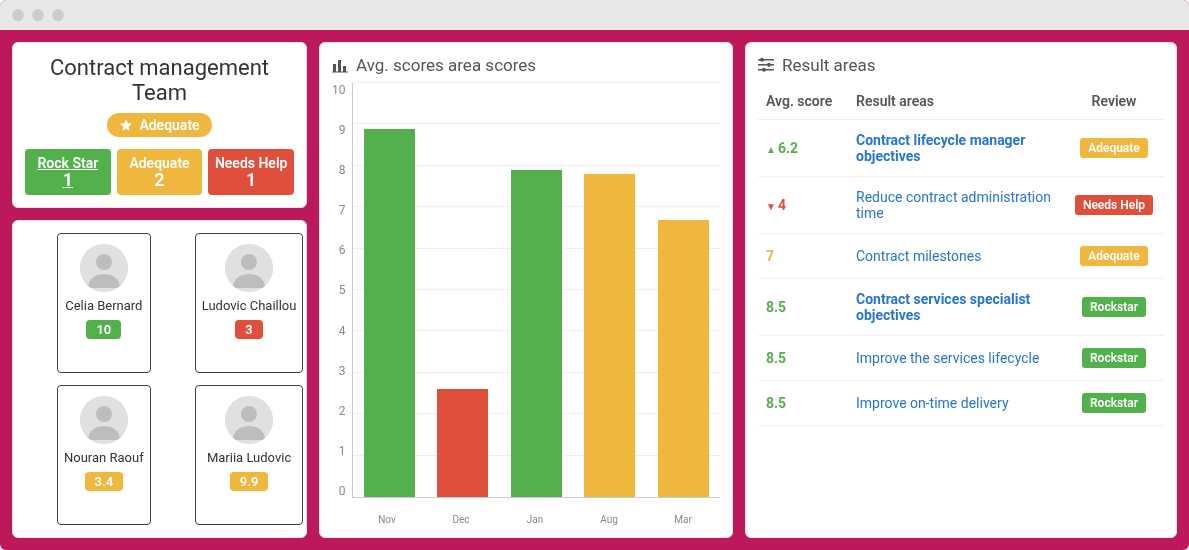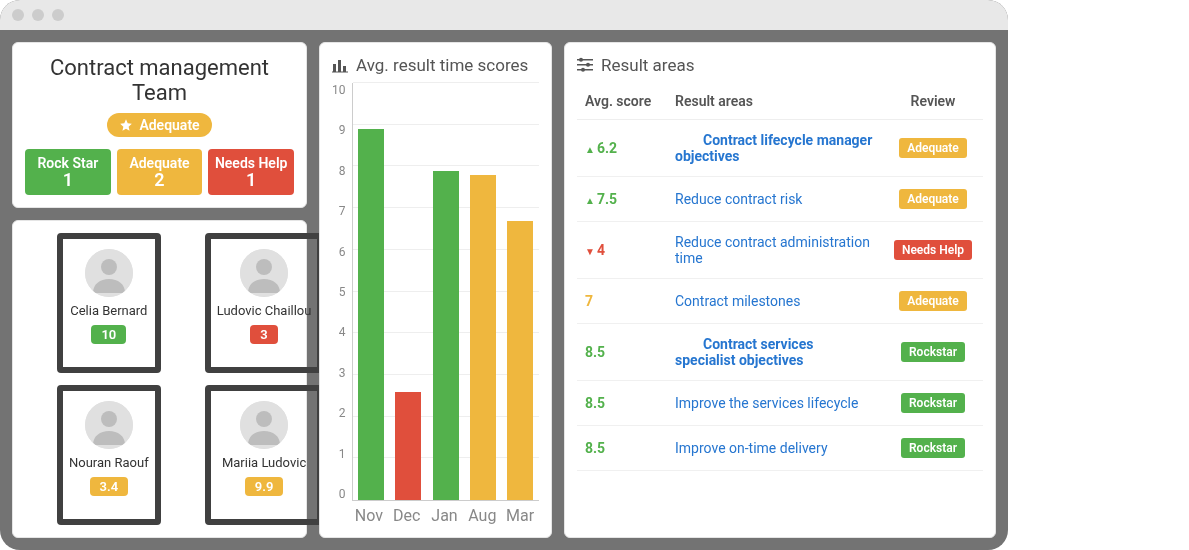--- a/index.html
+++ b/index.html
@@ -1,62 +1,62 @@
 <!DOCTYPE html>
 <html><head>
 <meta charset="utf-8">
 <style>
   * { box-sizing: border-box; margin: 0; padding: 0; }
   body { font-family: -apple-system, BlinkMacSystemFont, "Segoe UI", Roboto, Helvetica, Arial, sans-serif; background: #fff; color: #333; }
-  .window { width: 1008px; height: 550px; background: #737373; border-radius: 20px; overflow: hidden; }
+  .window { width: 1189px; height: 550px; background: #be185d; border-radius: 6px; overflow: hidden; }
   .titlebar { height: 30px; background: #e8e8e8; display: flex; align-items: center; padding: 0 12px; gap: 8px; }
   .tb-dot { width: 12px; height: 12px; border-radius: 50%; background: #ccc; }
   .content { display: flex; gap: 12px; padding: 12px; height: calc(100% - 30px); }
   .col-left { width: 295px; display: flex; flex-direction: column; gap: 12px; }
   .col-mid  { flex: 1; }
   .col-right{ width: 432px; }
   .card { background: #fff; border: 1px solid #e5e5e5; border-radius: 6px; padding: 12px; }
   .card.full { height: 100%; display: flex; flex-direction: column; }
   .team-title { font-size: 22px; font-weight: 400; text-align: center; margin-bottom: 8px; color:#333; }
   .center { text-align: center; }
   .pill { display: inline-flex; align-items: center; gap: 6px; background: #efb73e; color: #fff; border-radius: 20px; padding: 4px 12px; font-size: 14px; font-weight: 600; }
   .star { width: 14px; height: 14px; display:inline-block; }
   .summary-row { display: flex; gap: 6px; margin-top: 12px; }
   .summary-box { flex: 1; border-radius: 4px; color: #fff; text-align: center; padding: 6px 4px; font-weight: 600; }
   .summary-box .lbl { font-size: 14px; }
   .summary-box .num { font-size: 18px; line-height:1; }
   .members { display: grid; grid-template-columns: 1fr 1fr; gap: 12px; padding:12px; }
-  .member { border: 6px solid #404040; border-radius: 4px; padding: 10px 6px 8px; text-align: center; margin-left: 32px; }
+  .member { border: 1px solid #404040; border-radius: 4px; padding: 10px 6px 8px; text-align: center; margin-left: 32px; }
   .avatar { width: 48px; height: 48px; border-radius: 50%; background: #ddd; margin: 0 auto 6px; display:block; }
   .member-name { font-size: 13px; color:#333; margin-bottom:6px; white-space:nowrap; }
   .score-badge { display: inline-block; color:#fff; border-radius:4px; padding:2px 10px; font-size:13px; font-weight:600; }
   .panel-header { display: flex; align-items: center; gap: 8px; font-size: 17px; color:#555; margin-bottom:8px; }
   .panel-header svg { width:16px; height:16px; }
   .chart-area { flex:1; position:relative; display:flex; }
   .y-axis { display:flex; flex-direction:column; justify-content:space-between; align-items:flex-end; padding-right:6px; font-size:12px; color:#888; }
   .plot { flex:1; position:relative; border-left:1px solid #ccc; border-bottom:1px solid #ccc; }
   .gridlines { position:absolute; inset:0; }
   .gridline { position:absolute; left:0; right:0; border-top:1px solid #eee; }
   .bars { position:absolute; inset:0; display:flex; align-items:flex-end; }
   .bar-slot { flex:1; display:flex; justify-content:center; align-items:flex-end; height:100%; }
   .bar { width: 70%; }
   .x-labels { display:flex; margin-left: calc(18px); }
-  .x-labels > div { flex:1; text-align:center; font-size:16px; color:#888; padding-top:5px; }
+  .x-labels > div { flex:1; text-align:center; font-size:10px; color:#888; padding-top:16px; }
   .table { width:100%; border-collapse:collapse; font-size:14px; }
   .table th { text-align:left; font-weight:600; color:#555; padding:10px 8px; border-bottom:1px solid #eee; }
   .table td { padding:12px 8px; border-bottom:1px solid #f0f0f0; vertical-align:middle; }
   .table th:first-child, .table td:first-child { text-align:left; width:90px; }
   .table th:last-child, .table td:last-child { text-align:center; width:100px; }
   .score-val { font-weight:700; }
   .score-green { color:#53b14c; }
   .score-yellow{ color:#efb73e; }
   .score-red   { color:#e04f3c; }
   .trend { font-size:10px; margin-right:2px; }
   .ra-link { color:#2676d0; text-decoration:none; }
-  .ra-bold { font-weight:700;margin-left:28px; }
+  .ra-bold { font-weight:700; }
   .review-badge { display:inline-block; color:#fff; border-radius:3px; padding:3px 8px; font-size:12px; font-weight:600; }
 </style>
 </head>
 <body>
 
 <div class="window">
   <div class="titlebar">
     <div class="tb-dot"></div>
     <div class="tb-dot"></div>
     <div class="tb-dot"></div>
@@ -68,21 +68,21 @@
         <h2 class="team-title">Contract management Team</h2>
         <div class="center">
           <span class="pill">
             <svg class="star" viewBox="0 0 24 24" fill="#fff">
                 <path d="M12 2l2.9 6.9L22 10l-5.5 5 1.6 7L12 18.5 5.9 22l1.6-7L2 10l7.1-1.1z"></path>
               </svg>
             <span>Adequate</span>
           </span>
         </div>
         <div class="summary-row" id="summary-row">
-            <div class="summary-box" style="background: rgb(83, 177, 76);">
+            <div class="summary-box" style="background: rgb(83, 177, 76); text-decoration: underline;">
               <div class="lbl">Rock Star</div>
               <div class="num">1</div>
             </div>
             <div class="summary-box" style="background: rgb(239, 183, 62);">
               <div class="lbl">Adequate</div>
               <div class="num">2</div>
             </div>
             <div class="summary-box" style="background: rgb(224, 79, 60);">
               <div class="lbl">Needs Help</div>
               <div class="num">1</div>
@@ -116,21 +116,21 @@
 
     <div class="col-mid">
       <div class="card full">
         <div class="panel-header">
           <svg viewBox="0 0 16 16" fill="#555">
               <rect x="1" y="7" width="3" height="8"></rect>
               <rect x="6" y="3" width="3" height="12"></rect>
               <rect x="11" y="9" width="3" height="6"></rect>
               <rect x="0" y="14.5" width="16" height="1"></rect>
             </svg>
-          <span>Avg. result time scores</span>
+          <span>Avg. scores area scores</span>
         </div>
         <div class="chart-area">
           <div class="y-axis" id="y-axis">
               <div>10</div>
               <div>9</div>
               <div>8</div>
               <div>7</div>
               <div>6</div>
               <div>5</div>
               <div>4</div>
@@ -202,25 +202,20 @@
               <th>Review</th>
             </tr>
           </thead>
           <tbody id="ra-body">
               <tr>
                 <td><span class="score-val score-green"><span class="trend" style="color:#53b14c">▲</span><span>6.2</span></span></td>
                 <td><a href="#" class="ra-link ra-bold">Contract lifecycle manager objectives</a></td>
                 <td><span class="review-badge" style="background:#efb73e">Adequate</span></td>
               </tr>
               <tr>
-                <td><span class="score-val score-green"><span class="trend" style="color:#53b14c">▲</span><span>7.5</span></span></td>
-                <td><a href="#" class="ra-link">Reduce contract risk</a></td>
-                <td><span class="review-badge" style="background:#efb73e">Adequate</span></td>
-              </tr>
-              <tr>
                 <td><span class="score-val score-red"><span class="trend" style="color:#e04f3c">▼</span><span>4</span></span></td>
                 <td><a href="#" class="ra-link">Reduce contract administration time</a></td>
                 <td><span class="review-badge" style="background:#e04f3c">Needs Help</span></td>
               </tr>
               <tr>
                 <td><span class="score-val score-yellow"><span>7</span></span></td>
                 <td><a href="#" class="ra-link">Contract milestones</a></td>
                 <td><span class="review-badge" style="background:#efb73e">Adequate</span></td>
               </tr>
               <tr>

